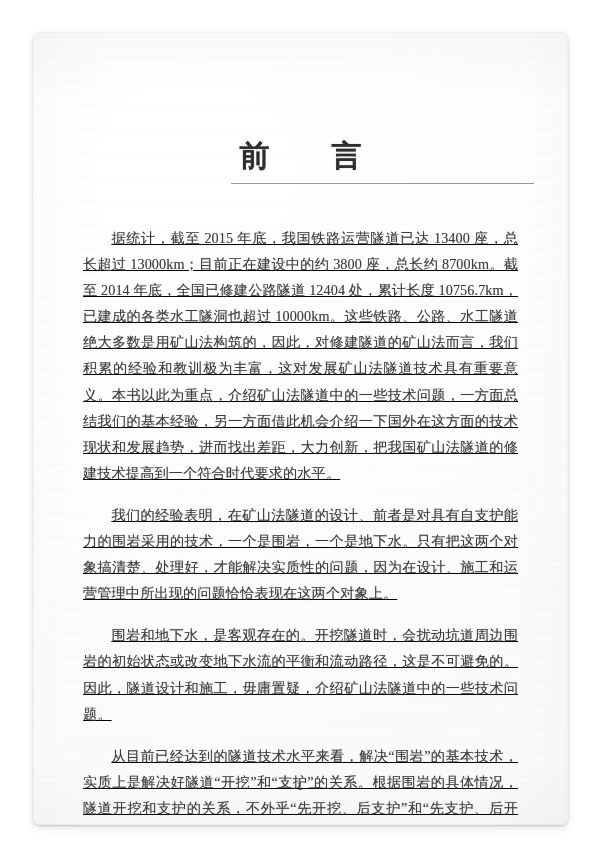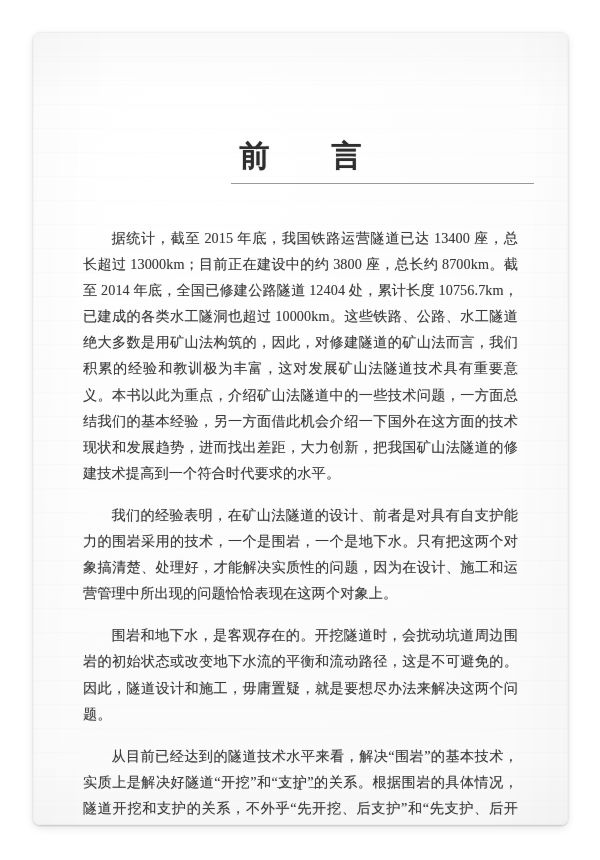--- a/index.html
+++ b/index.html
@@ -44,20 +44,21 @@
   }
 
   #page-inner {
     position: absolute;
     left: 0;
     top: 0;
     right: 0;
     bottom: 0;
     padding: 0 34px;
     box-sizing: border-box;
+    text-decoration: underline;
   }
 
   
   #heading-block {
     position: relative;
     height: 66px;
     margin-top: 105px;
   }
   #page-title {
     position: absolute;
@@ -121,19 +122,19 @@
   <div id="page-inner">
 
     <div id="heading-block">
       <div id="page-title">前　言</div>
       <div id="title-rule"></div>
     </div>
 
     <div id="body-copy">
       <p>据统计，截至 2015 年底，我国铁路运营隧道已达 13400 座，总长超过 13000km；目前正在建设中的约 3800 座，总长约 8700km。截至 2014 年底，全国已修建公路隧道 12404 处，累计长度 10756.7km，已建成的各类水工隧洞也超过 10000km。这些铁路、公路、水工隧道绝大多数是用矿山法构筑的，因此，对修建隧道的矿山法而言，我们积累的经验和教训极为丰富，这对发展矿山法隧道技术具有重要意义。本书以此为重点，介绍矿山法隧道中的一些技术问题，一方面总结我们的基本经验，另一方面借此机会介绍一下国外在这方面的技术现状和发展趋势，进而找出差距，大力创新，把我国矿山法隧道的修建技术提高到一个符合时代要求的水平。</p>
       <p>我们的经验表明，在矿山法隧道的设计、前者是对具有自支护能力的围岩采用的技术，一个是围岩，一个是地下水。只有把这两个对象搞清楚、处理好，才能解决实质性的问题，因为在设计、施工和运营管理中所出现的问题恰恰表现在这两个对象上。</p>
-      <p>围岩和地下水，是客观存在的。开挖隧道时，会扰动坑道周边围岩的初始状态或改变地下水流的平衡和流动路径，这是不可避免的。因此，隧道设计和施工，毋庸置疑，就是要想尽办法来解决这两个问题。</p>
+      <p>围岩和地下水，是客观存在的。开挖隧道时，会扰动坑道周边围岩的初始状态或改变地下水流的平衡和流动路径，这是不可避免的。因此，隧道设计和施工，毋庸置疑，介绍矿山法隧道中的一些技术问题。</p>
       <p>从目前已经达到的隧道技术水平来看，解决“围岩”的基本技术，实质上是解决好隧道“开挖”和“支护”的关系。根据围岩的具体情况，隧道开挖和支护的关系，不外乎“先开挖、后支护”和“先支护、后开挖”这两种情况。前者是对具有自支护能力的围岩采用的技术，后者则是对不良围岩或自支护能力不充分的围岩采用的技术。因此，形成了各式各样的组合方法。例如，视围岩情况可形成：先开挖＋初期支护，先开挖＋强化的初期支护，先（预）支护＋后开挖＋初期支护，先（预）支护＋后开挖＋强化的初期支护＋二次衬砌等组合方法。这也</p>
     </div>
   </div>
 
   <div id="page-folio">— 1 —</div>
 </div>
 
 </body></html>

